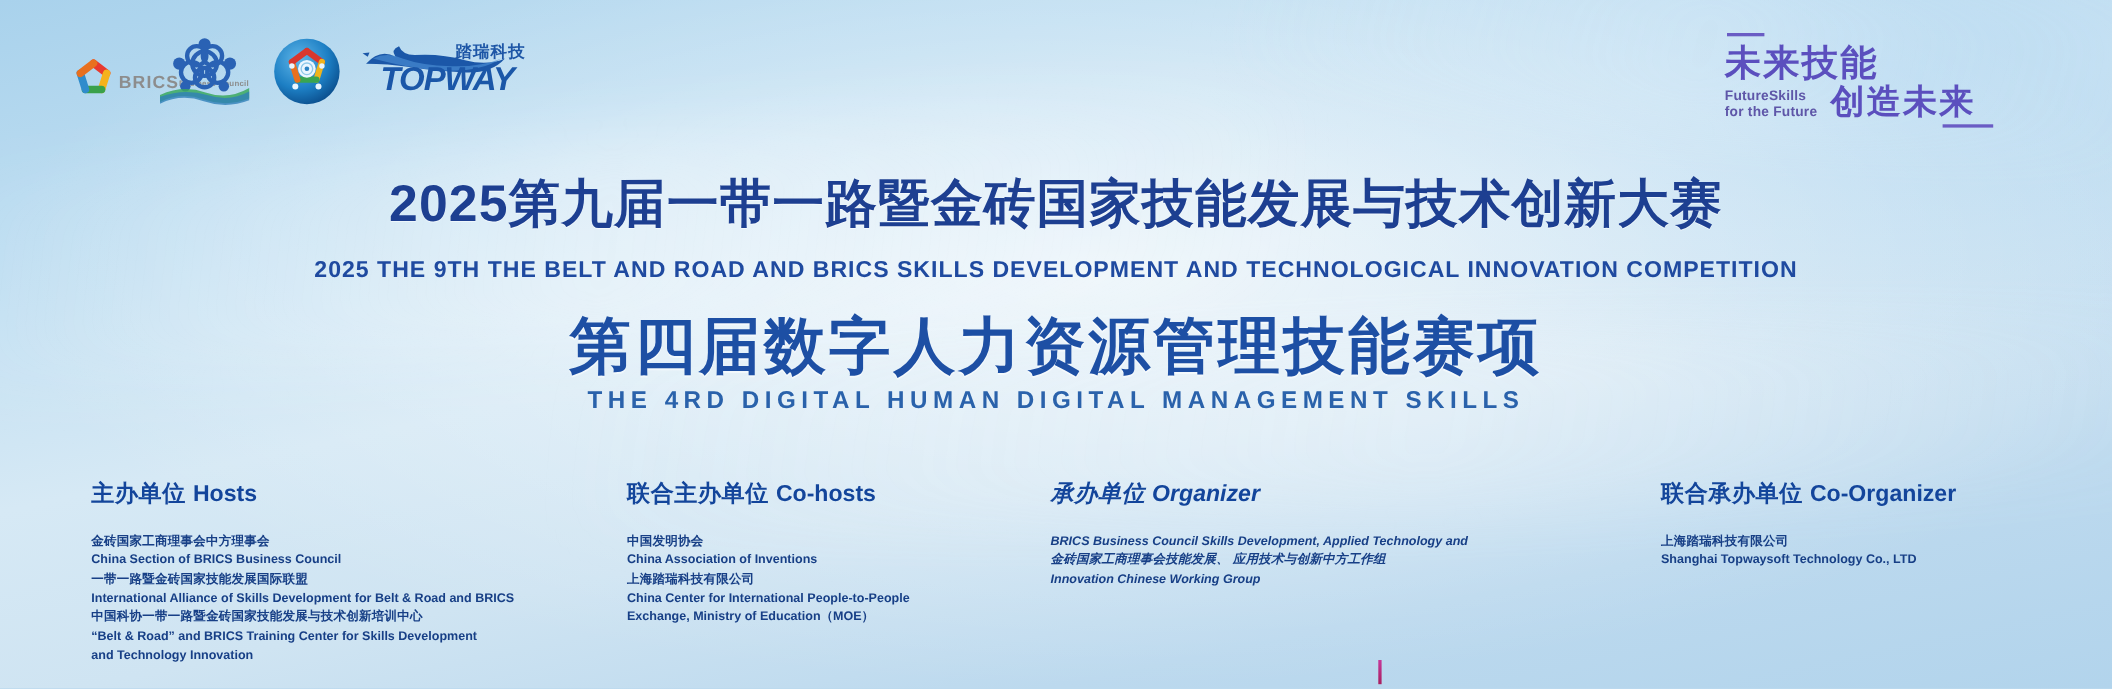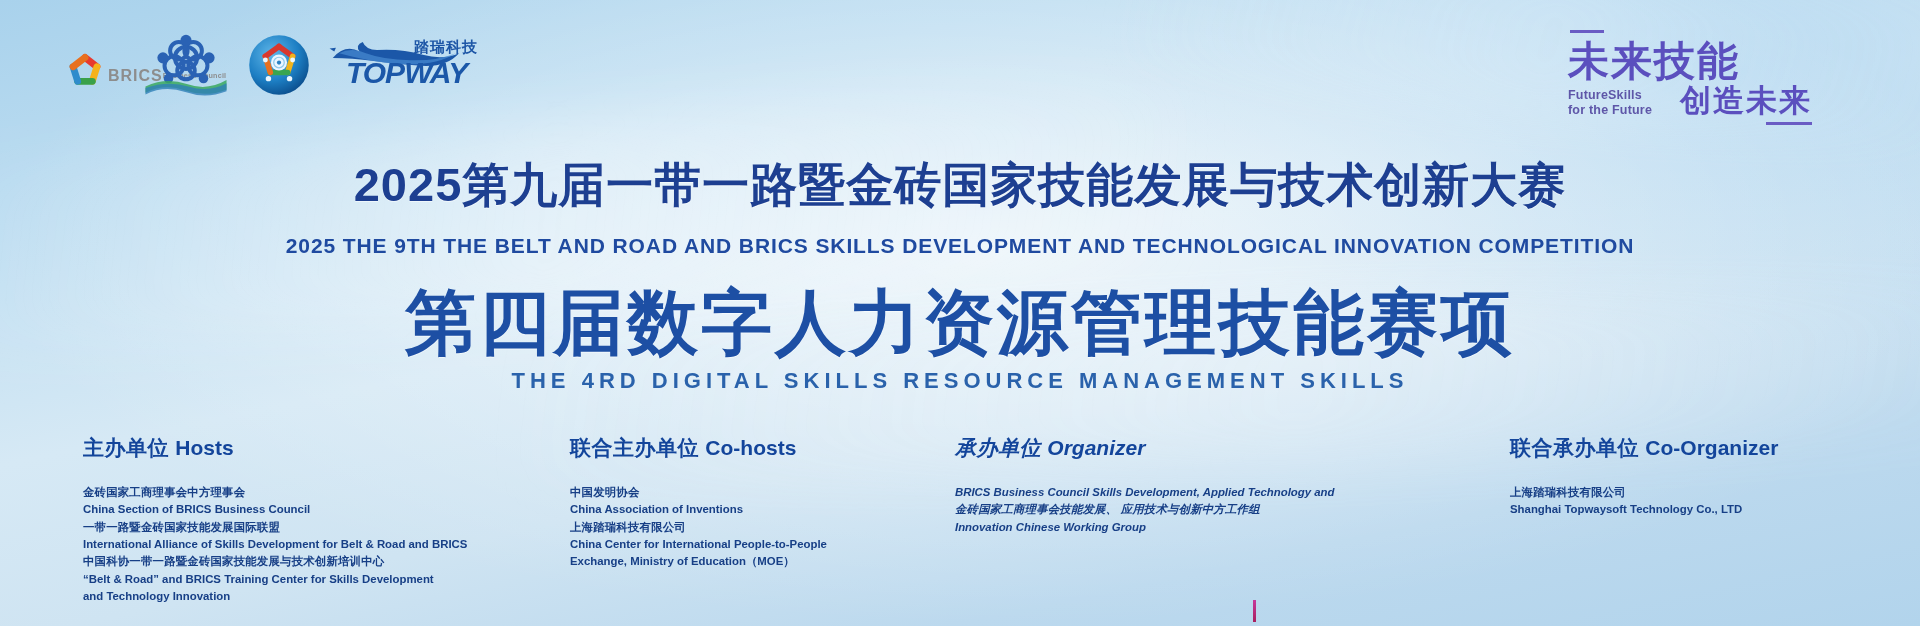--- a/index.html
+++ b/index.html
@@ -52,38 +52,38 @@
   
   #logo-topway { width:150px; height:62px; position:relative; }
   .tw-cn { position:absolute; right:0; top:4px; font-size:15px; font-weight:bold; color:#1d56a6; letter-spacing:1px; }
   .tw-en { position:absolute; left:18px; top:22px; font-size:30px; font-weight:bold; font-style:italic;
            color:#1b57a8; letter-spacing:-1px; font-family:"Liberation Sans", sans-serif; }
 
   
   #slogan { position:absolute; right:52px; top:30px; width:300px; text-align:left; }
   #slogan .rule-top { width:34px; height:3px; background:#6a5cc4; margin-left:2px; margin-bottom:7px;}
   #slogan .rule-bot { width:46px; height:3px; background:#6a5cc4; margin-left:198px; margin-top:4px;}
-  #slogan .cn1 { font-size:41px; font-weight:bold; color:#5b4fbe; letter-spacing:2px; line-height:1.05; }
-  #slogan .row2 { display:flex; align-items:flex-end; gap:28px; margin-top:2px; }
+  #slogan .cn1 { font-size:33px; font-weight:bold; color:#5b4fbe; letter-spacing:2px; line-height:1.05; }
+  #slogan .row2 { display:flex; align-items:flex-end; gap:12px; margin-top:2px; }
   #slogan .en { font-size:12.5px; font-weight:bold; color:#5e56a8; line-height:1.18; letter-spacing:.2px; }
   #slogan .cn2 { font-size:31px; font-weight:bold; color:#5b4fbe; letter-spacing:2px; line-height:1.05; }
 
   
   #title-block { position:absolute; left:0; right:0; top:160px; text-align:center; }
   #main-title-cn {
     font-size:47px; font-weight:bold; letter-spacing:1px; color:#1d3f91;
     line-height:1.08;
     text-shadow:0 1px 0 rgba(255,255,255,.55);
   }
   #main-title-en {
     font-size:21px; font-weight:bold; letter-spacing:.9px; color:#1f4aa0;
     margin-top:23px;
   }
   #sub-title-cn {
-    font-size:71px; font-weight:bold; letter-spacing:3px; color:#1d4fa4;
+    font-size:56px; font-weight:bold; letter-spacing:3px; color:#1d4fa4;
     margin-top:26px; line-height:1.1;
     text-shadow:0 1px 0 rgba(255,255,255,.5);
   }
   #sub-title-en {
     font-size:22px; font-weight:bold; letter-spacing:5px; color:#2a62ab;
     margin-top:6px;
   }
 
   
   #orgs { position:absolute; left:0; right:0; top:434px; height:180px; }
@@ -206,21 +206,21 @@
       </div>
       <div class="cn2">创造未来</div>
     </div>
     <div class="rule-bot"></div>
   </div>
 
   <div id="title-block">
     <div id="main-title-cn">2025第九届一带一路暨金砖国家技能发展与技术创新大赛</div>
     <div id="main-title-en">2025 THE 9TH THE BELT AND ROAD AND BRICS SKILLS DEVELOPMENT AND TECHNOLOGICAL INNOVATION COMPETITION</div>
     <div id="sub-title-cn">第四届数字人力资源管理技能赛项</div>
-    <div id="sub-title-en">THE 4RD DIGITAL SKILLS RESOURCE MANAGEMENT SKILLS</div>
+    <div id="sub-title-en">THE 4RD DIGITAL HUMAN DIGITAL MANAGEMENT SKILLS</div>
   </div>
 
   <div id="orgs">
 
     <div class="org-col c1">
       <div class="org-head">
         <span>主办单位</span>
         <span class="en">Hosts</span>
       </div>
       <div class="org-body">

